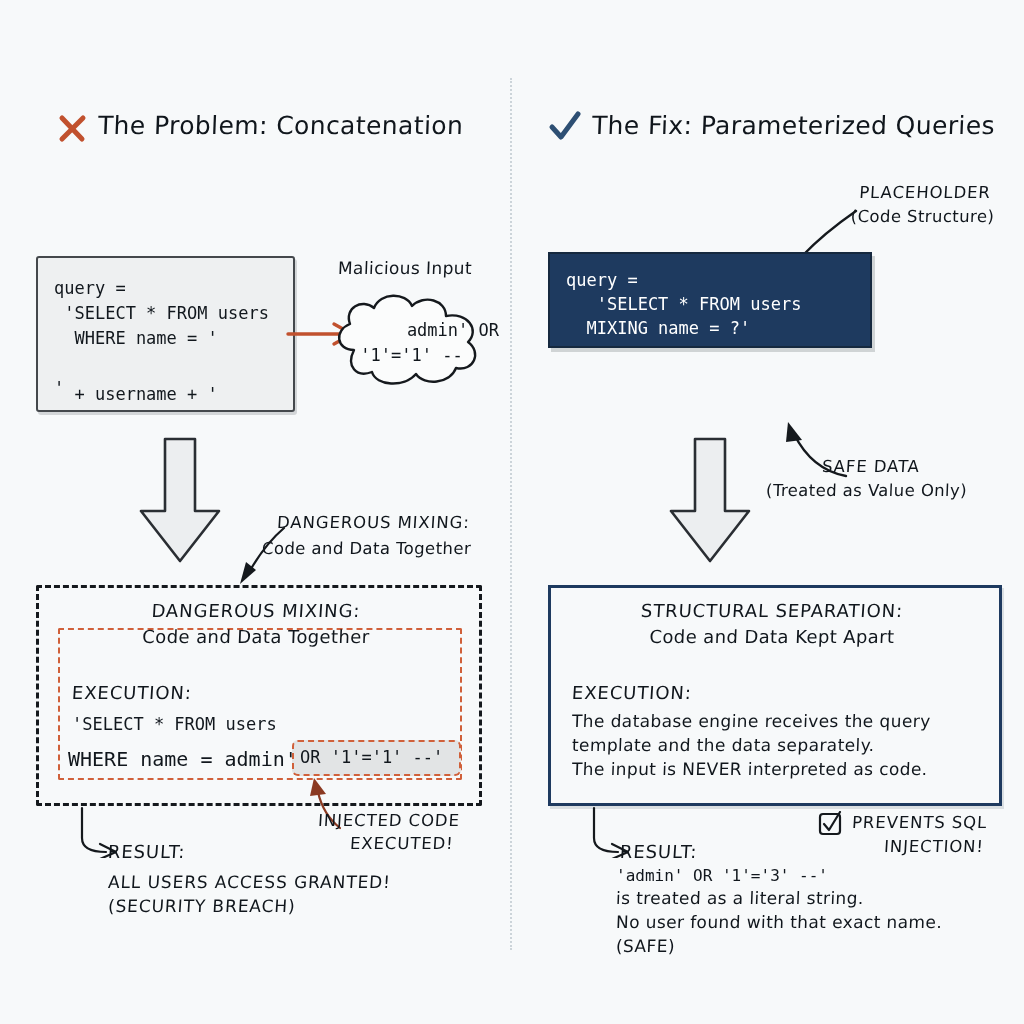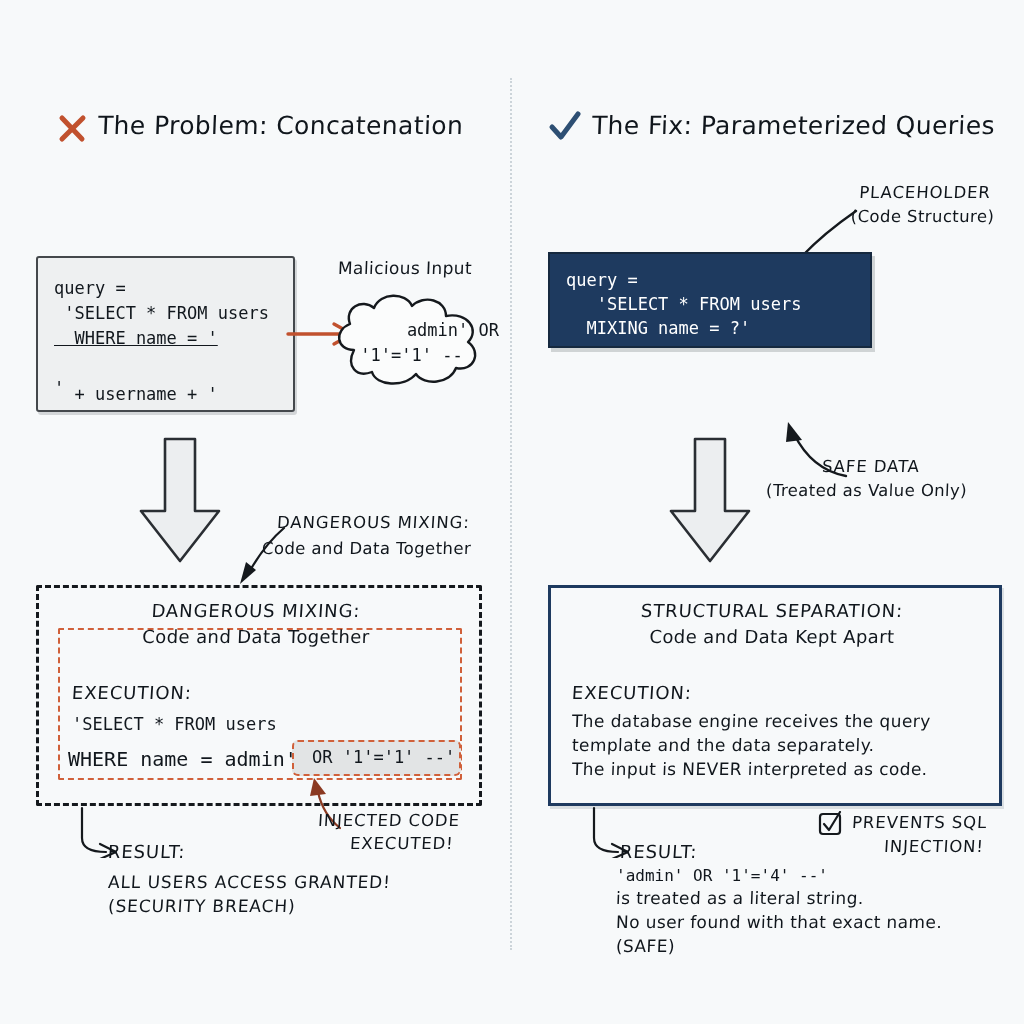--- a/index.html
+++ b/index.html
@@ -120,21 +120,21 @@
   <div class="abs" style="left:548px;top:108px;width:460px;height:44px;">
     <svg class="mark" width="34" height="34" style="left:0;top:2px;" viewBox="0 0 34 34">
       <path d="M4 17 L13 27 L30 4" stroke="#2d4f73" stroke-width="5" stroke-linecap="round" stroke-linejoin="round" fill="none"></path>
     </svg>
     <div class="abs hand heading" style="left:44px;top:3px;">The Fix: Parameterized Queries</div>
   </div>
 
   <div class="abs code-card">
     <div class="mono">query =</div>
     <div class="mono" style="top:43px;"> 'SELECT * FROM users</div>
-    <div class="mono" style="top:68px;text-decoration:underline;">  WHERE name = '</div>
+    <div class="mono" style="top:68px;">  WHERE name = '</div>
     <div class="mono" style="top:93px;margin-top:31px;">  + username + '</div>
     <div class="mono" style="top:118px;">'</div>
   </div>
 
   <svg class="abs" style="left:286px;top:318px;" width="82" height="32" viewBox="0 0 82 32">
     <path d="M2 16 L62 16" stroke="#c1512e" stroke-width="3.4" fill="none" stroke-linecap="round"></path>
     <path d="M48 6 L66 16 L48 26" stroke="#c1512e" stroke-width="3.4" fill="none" stroke-linecap="round" stroke-linejoin="round"></path>
   </svg>
 
   <div class="abs hand cloud-label">Malicious Input</div>
@@ -196,21 +196,21 @@
   <div class="abs dash-inner"></div>
 
   <div class="abs hand-caps ctr" style="left:46px;top:600px;width:420px;font-size:18px;">DANGEROUS MIXING:</div>
   <div class="abs hand ctr" style="left:46px;top:626px;width:420px;font-size:18px;">Code and Data Together</div>
 
   <div class="abs hand-caps" style="left:72px;top:682px;font-size:18px;">EXECUTION:</div>
   <div class="abs mono" style="left:72px;top:714px;font-size:17px;">'SELECT * FROM users</div>
   <div class="abs mono" style="left:68px;top:747px;font-size:20px;">WHERE name = admin'</div>
 
   <div class="abs inj-hi"></div>
-  <div class="abs mono" style="left:300px;top:747px;font-size:17px;z-index:4;margin-left:12px;">OR '1'='1' --'</div>
+  <div class="abs mono" style="left:300px;top:747px;font-size:17px;z-index:4;">OR '1'='1' --'</div>
 
   <svg class="abs" style="left:296px;top:776px;" width="48" height="56" viewBox="0 0 48 56">
     <path d="M44 52 C34 44 26 34 22 16" stroke="#8b3a22" stroke-width="2.2" fill="none" stroke-linecap="round"></path>
     <path d="M18 2 L30 18 L14 20 Z" fill="#8b3a22"></path>
   </svg>
   <div class="abs hand-caps anno-caps" style="left:318px;top:810px;">INJECTED CODE</div>
   <div class="abs hand-caps anno-caps" style="left:350px;top:833px;">EXECUTED!</div>
 
   <svg class="abs" style="left:76px;top:806px;" width="50" height="52" viewBox="0 0 50 52">
     <path d="M6 2 L6 32 C6 42 14 46 30 46" stroke="#15191d" stroke-width="2.2" fill="none" stroke-linecap="round"></path>
@@ -234,18 +234,18 @@
     <path d="M6 13 L11 19 L22 1" stroke="#15191d" stroke-width="2.2" fill="none" stroke-linecap="round" stroke-linejoin="round"></path>
   </svg>
   <div class="abs hand-caps anno-caps" style="left:852px;top:812px;">PREVENTS SQL</div>
   <div class="abs hand-caps anno-caps" style="left:884px;top:836px;">INJECTION!</div>
 
   <svg class="abs" style="left:588px;top:806px;" width="50" height="52" viewBox="0 0 50 52">
     <path d="M6 2 L6 32 C6 42 14 46 30 46" stroke="#15191d" stroke-width="2.2" fill="none" stroke-linecap="round"></path>
     <path d="M24 38 L40 46 L24 53" stroke="#15191d" stroke-width="2.2" fill="none" stroke-linecap="round" stroke-linejoin="round"></path>
   </svg>
   <div class="abs hand-caps" style="left:620px;top:841px;font-size:18px;">RESULT:</div>
-  <div class="abs mono" style="left:616px;top:866px;font-size:16px;">'admin' OR '1'='4' --'</div>
+  <div class="abs mono" style="left:616px;top:866px;font-size:16px;">'admin' OR '1'='3' --'</div>
   <div class="abs hand" style="left:616px;top:888px;font-size:17px;">is treated as a literal string.</div>
   <div class="abs hand" style="left:616px;top:912px;font-size:17px;">No user found with that exact name.</div>
   <div class="abs hand" style="left:616px;top:936px;font-size:17px;">(SAFE)</div>
 
 </div>
 
 </body></html>

